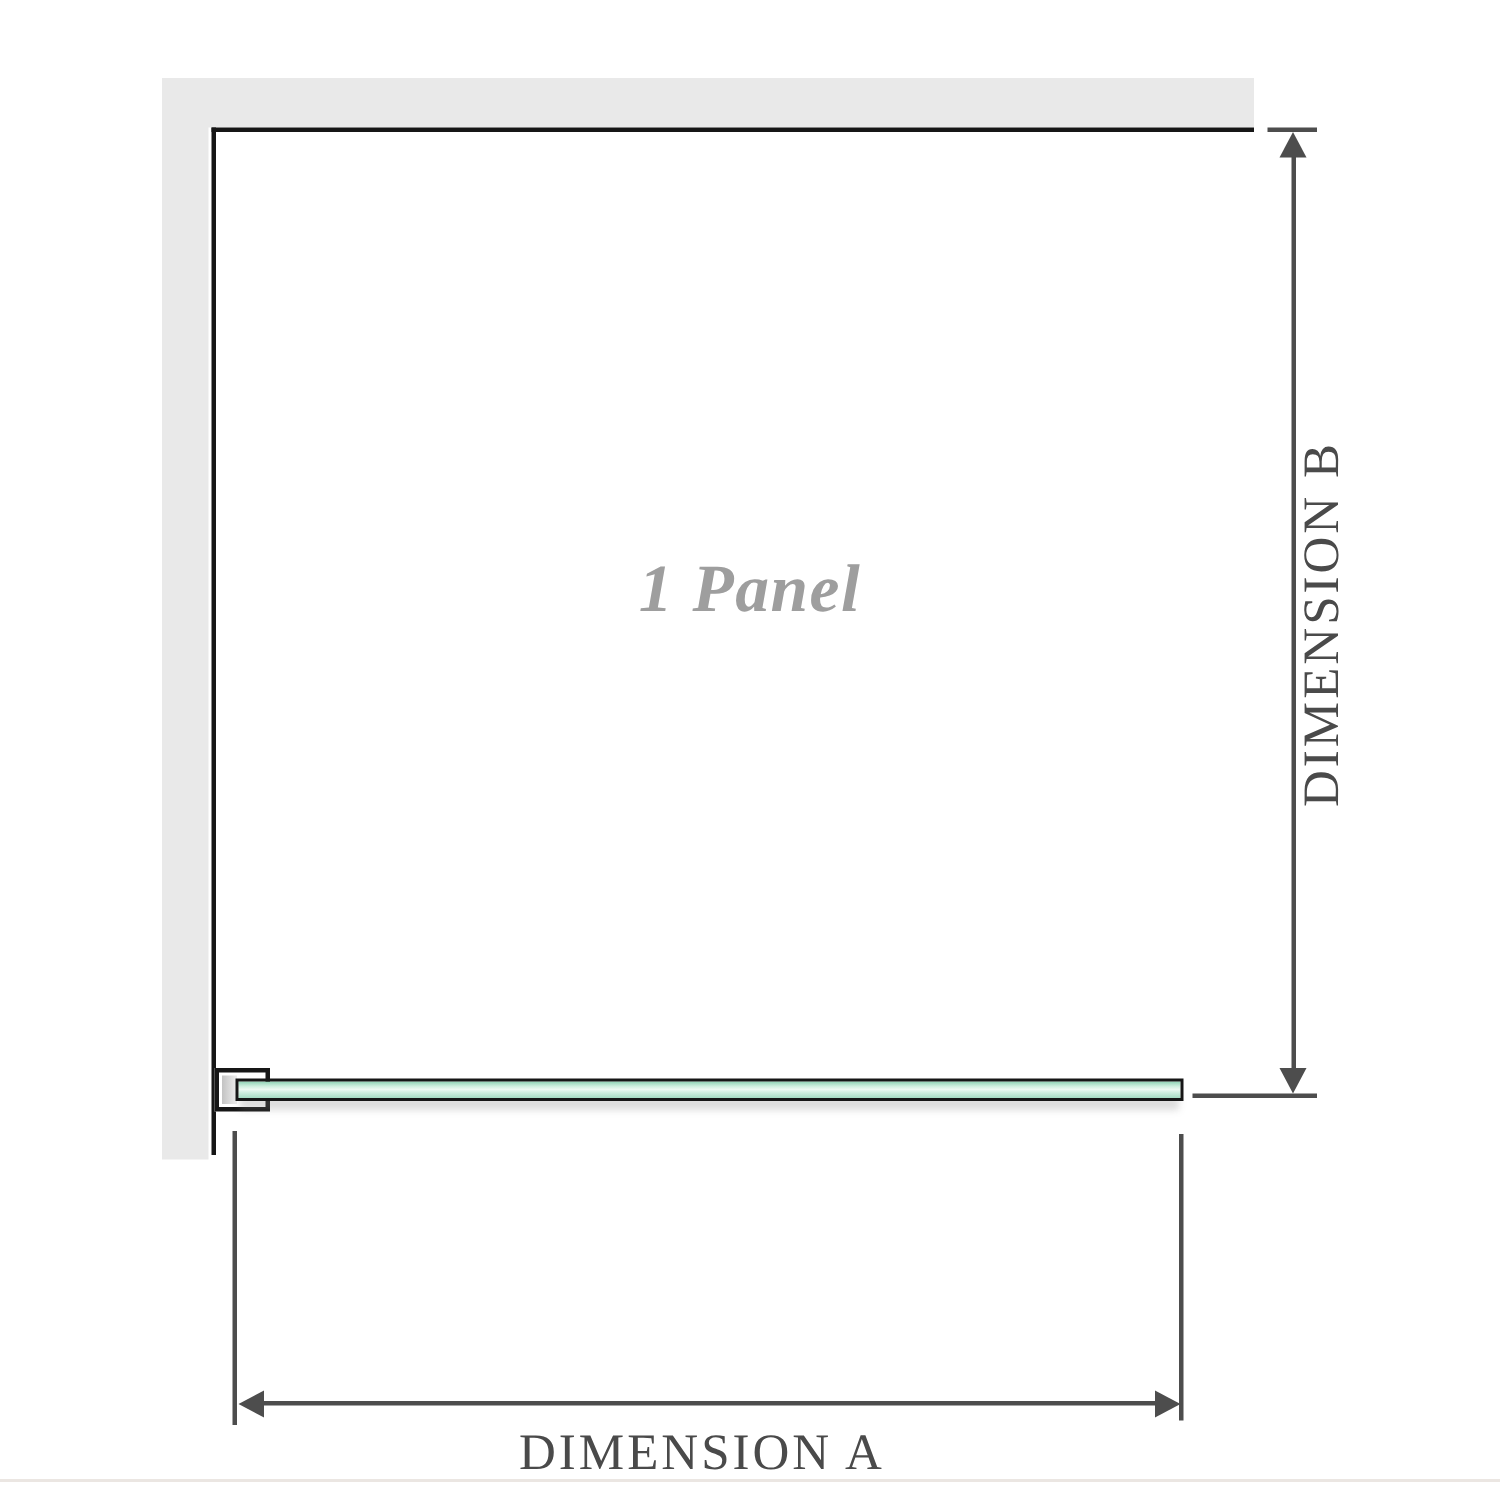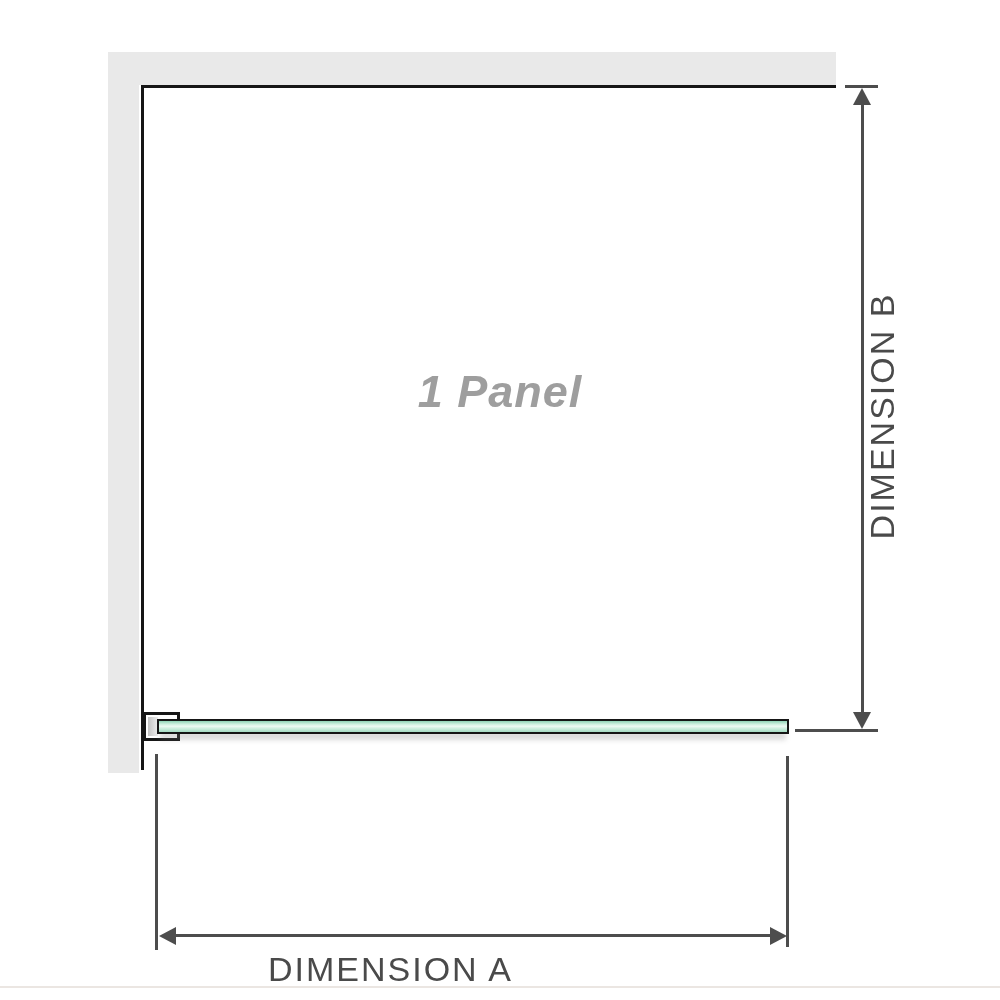--- a/index.html
+++ b/index.html
@@ -1,21 +1,21 @@
 <!DOCTYPE html>
 <html><head>
 <meta charset="utf-8">
 <style>
   html,body{margin:0;padding:0;background:#ffffff;}
   #stage{
     position:relative;
     width:1000px;height:1000px;
     background:#ffffff;
     overflow:hidden;
-    font-family:Liberation Sans, sans-serif;
+    font-family:Liberation Serif, serif;
   }
   .abs{position:absolute;}
 
   
   .wall-top{left:108px;top:52px;width:728px;height:33px;background:#e9e9e9;}
   .wall-left{left:108px;top:52px;width:31px;height:721px;background:#e9e9e9;}
 
   
   .panel-outline{
     left:141px;top:85px;width:695px;height:685px;
@@ -62,21 +62,21 @@
     font-size:34px;letter-spacing:2px;color:#4a4a4a;font-weight:400;
   }
 
   
   .dima-ext-left{left:155px;top:754px;width:3px;height:196px;}
   .dima-ext-right{left:786px;top:756px;width:3px;height:191px;}
   .dima-line{left:165px;top:934px;width:615px;height:3px;}
   .dima-arrow-left{left:159px;top:927px;border-top:9px solid transparent;border-bottom:9px solid transparent;border-right:17px solid #4d4d4d;}
   .dima-arrow-right{left:770px;top:927px;border-top:9px solid transparent;border-bottom:9px solid transparent;border-left:17px solid #4d4d4d;}
   .dima-label{
-    left:268px;top:950px;width:400px;text-align:left;
+    left:268px;top:950px;width:400px;text-align:center;
     font-size:34px;letter-spacing:2px;color:#4a4a4a;font-weight:400;
   }
 
   .bottom-divider{left:0;top:986px;width:1000px;height:2px;background:#ebe6e2;}
 </style>
 </head>
 <body>
 
 <div id="stage">
 

